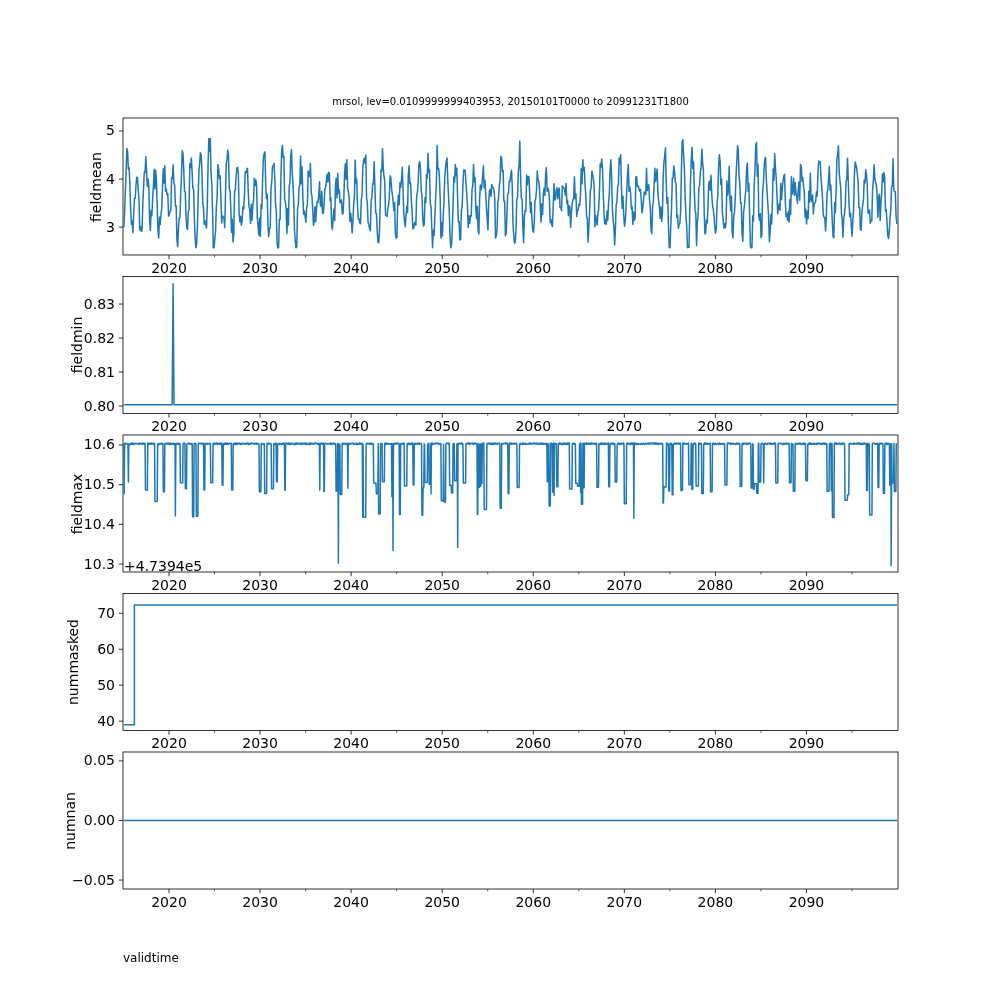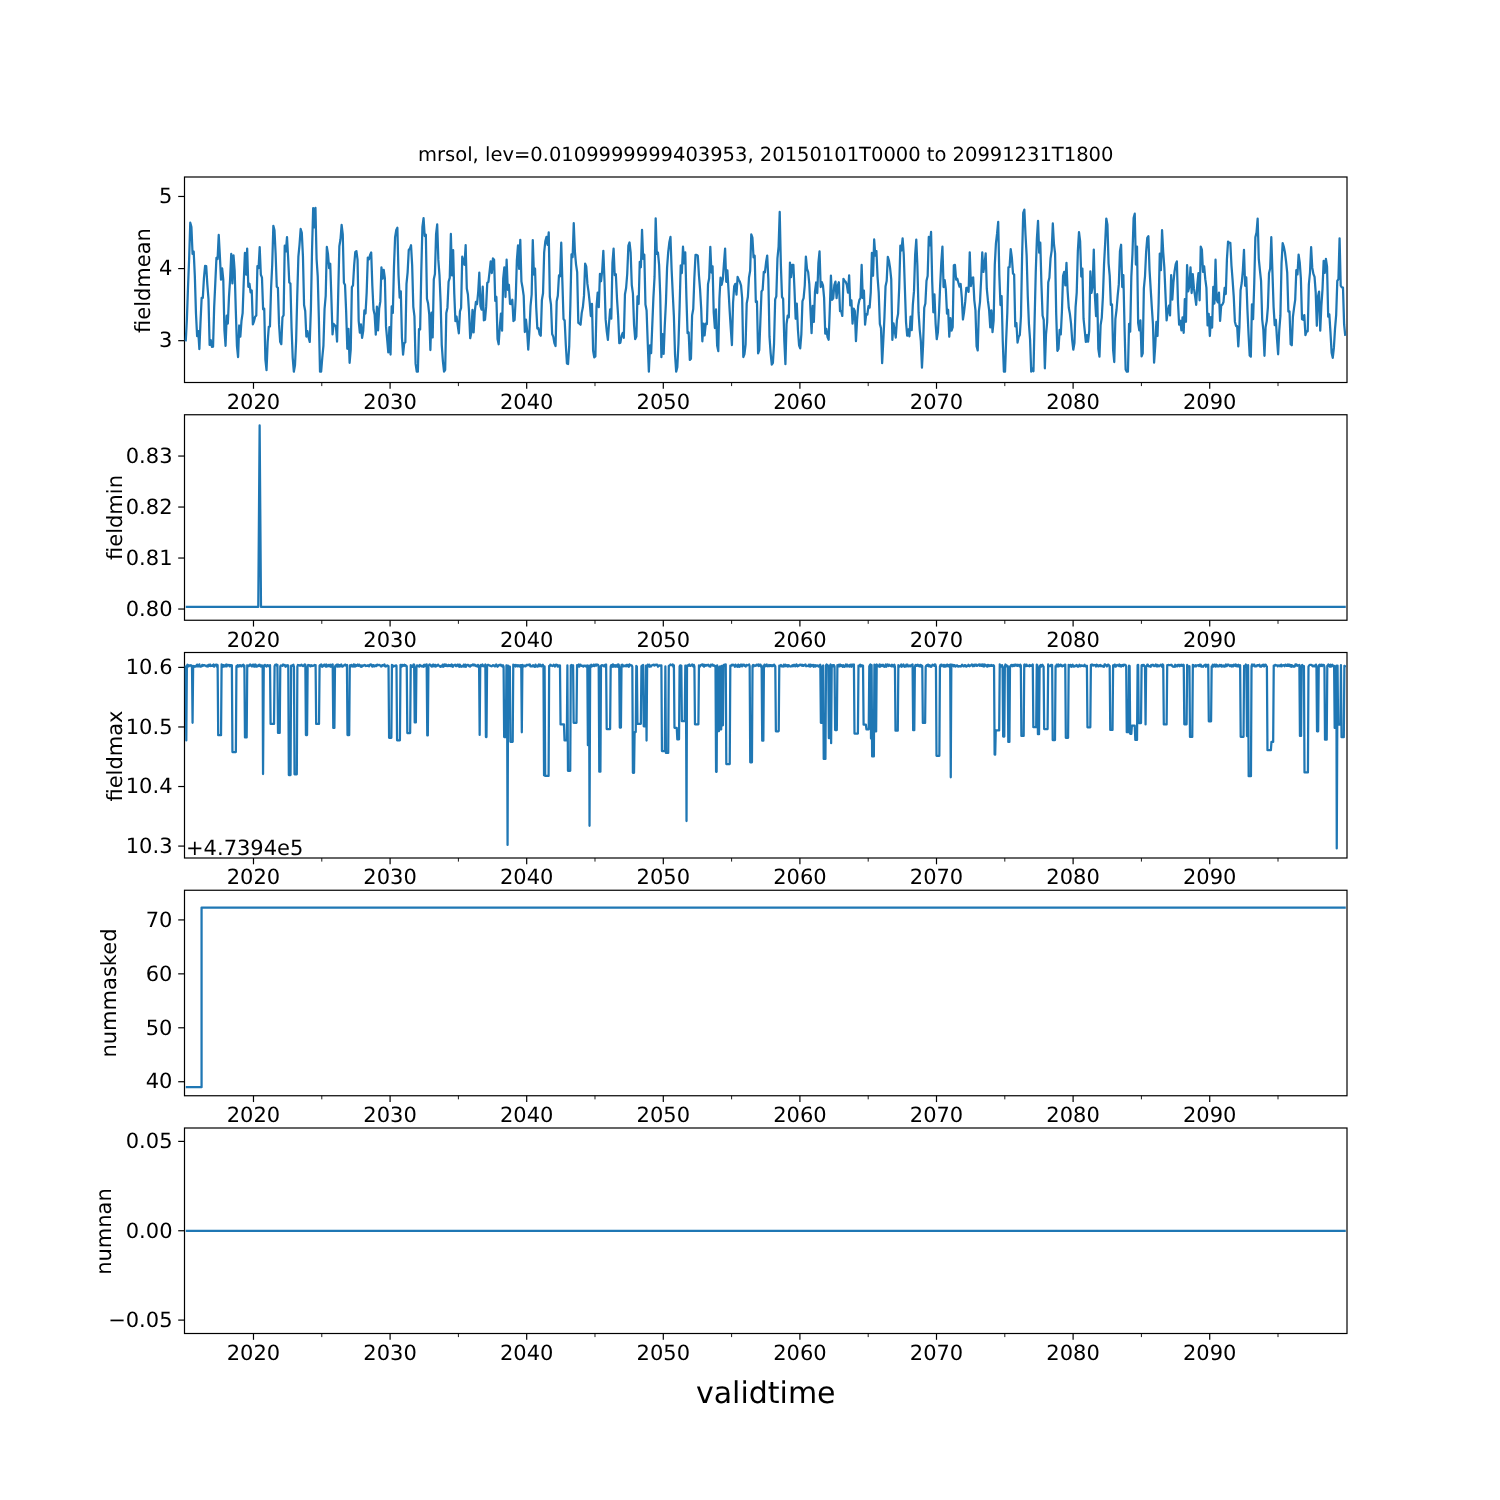--- a/index.html
+++ b/index.html
@@ -1,20 +1,20 @@
 <!DOCTYPE html>
 <html><head>
 <meta charset="utf-8">
 <style>
   html,body{margin:0;padding:0;background:#ffffff;}
   .canvas{position:relative;width:1000px;height:1000px;background:#ffffff;
           font-family:"DejaVu Sans","Liberation Sans",sans-serif;color:#000;overflow:hidden;}
   .fig-title{position:absolute;left:123px;width:775px;top:96px;text-align:center;
-             font-size:13px;white-space:nowrap;}
-  .x-label{position:absolute;left:123px;width:775px;top:916px;text-align:center;font-size:20px;}
+             font-size:10px;white-space:nowrap;}
+  .x-label{position:absolute;left:123px;width:775px;top:951px;text-align:left;font-size:12px;}
   .offset-text{position:absolute;left:124px;top:558px;font-size:14px;white-space:nowrap;}
   .ylabel{position:absolute;transform:translate(-50%,-50%) rotate(-90deg);
           font-size:14px;white-space:nowrap;}
   svg{position:absolute;left:0;top:0;}
   svg text{font-family:"DejaVu Sans","Liberation Sans",sans-serif;font-size:14px;fill:#000;}
 </style>
 </head>
 <body>
 
 <div class="canvas">

